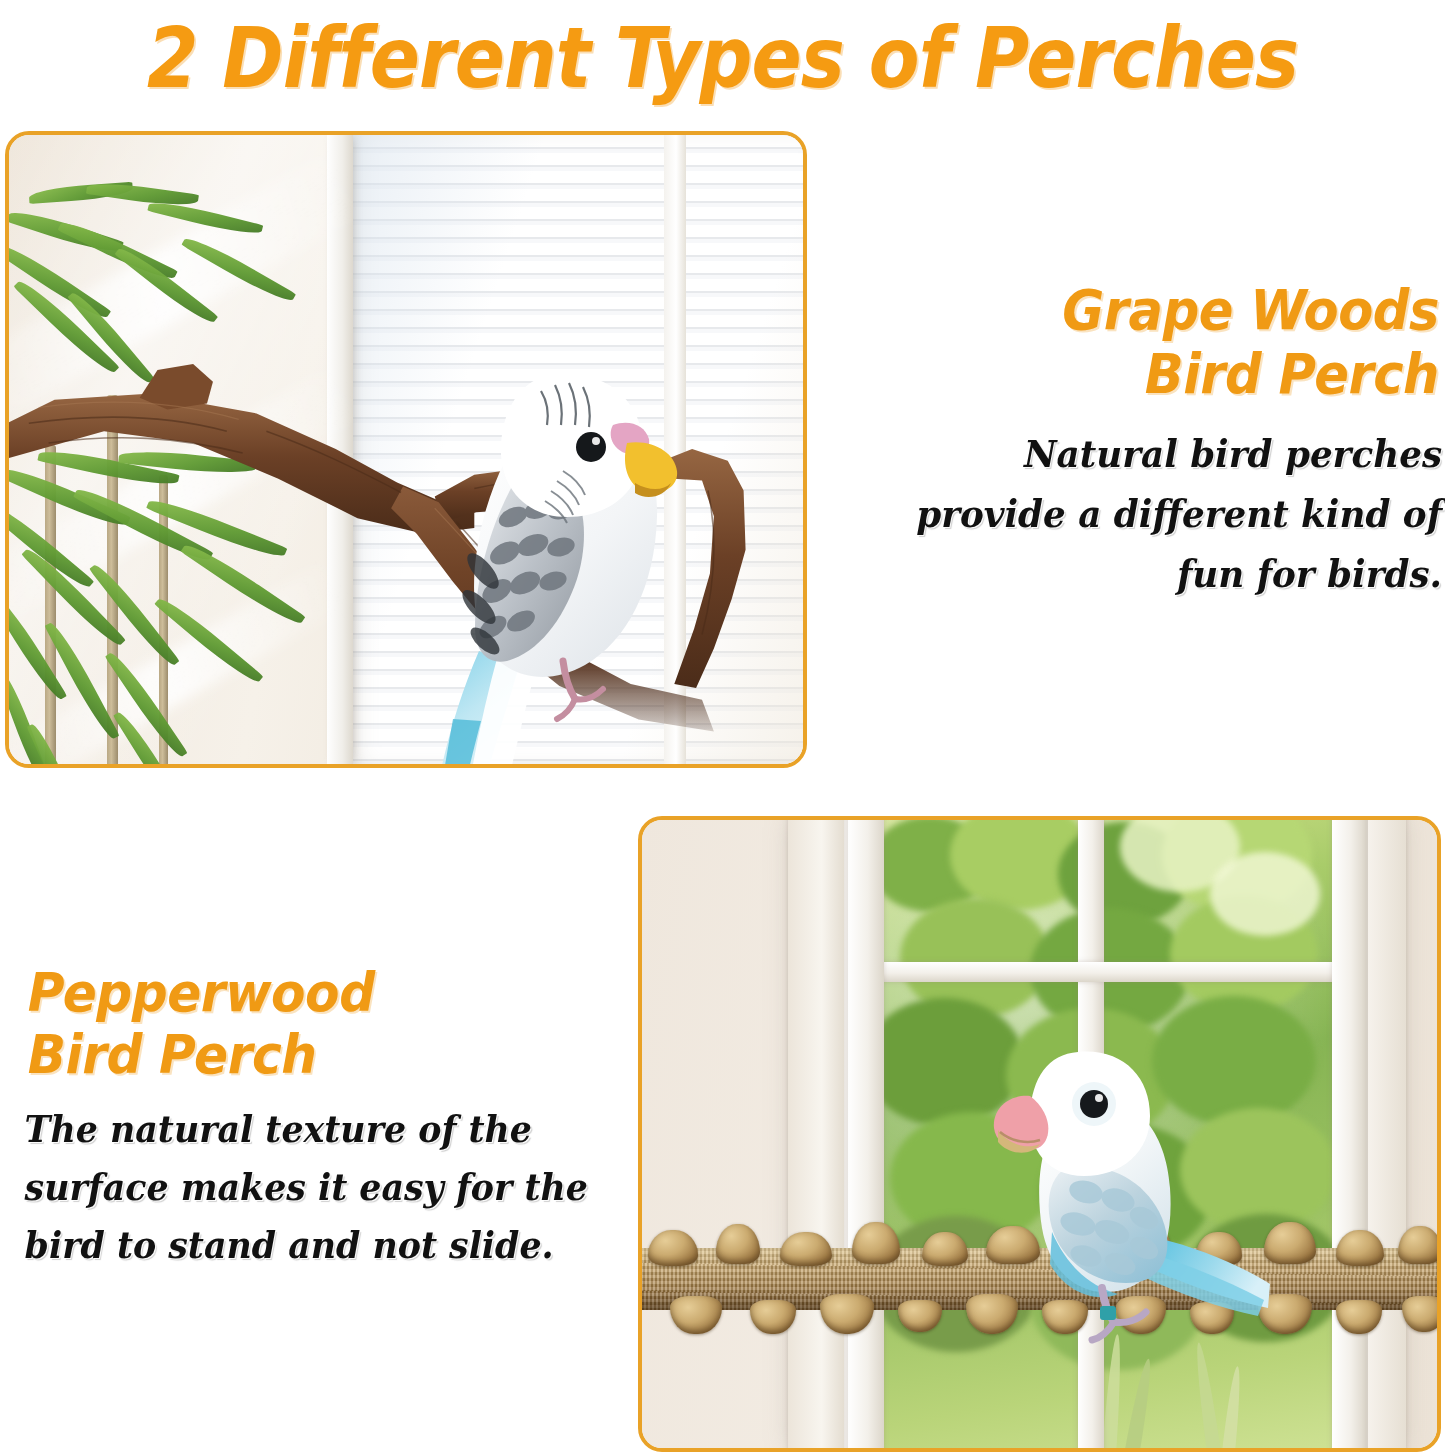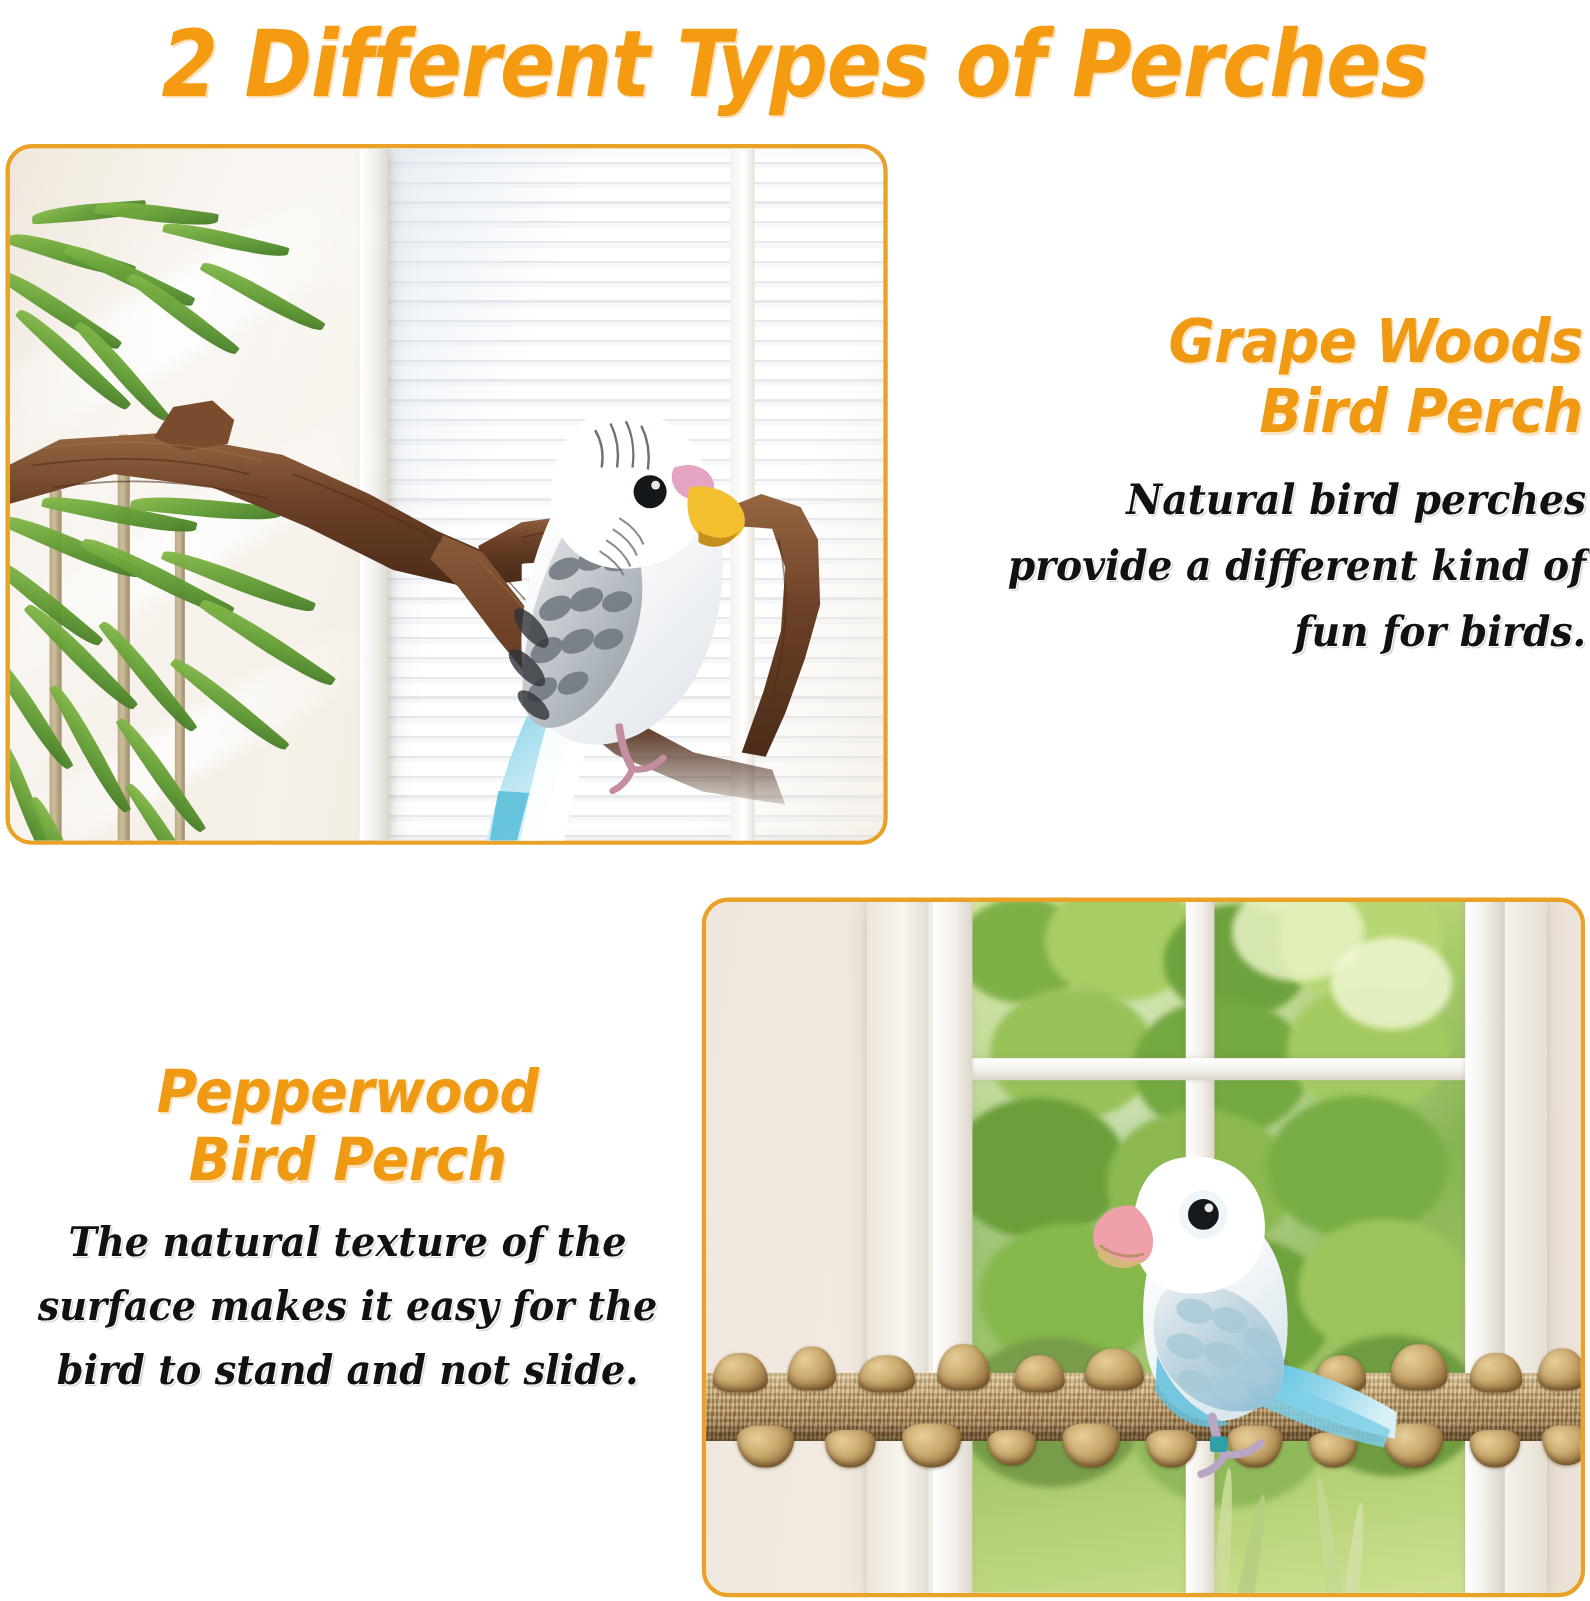--- a/index.html
+++ b/index.html
@@ -173,21 +173,21 @@
   }
   .knob.up   { border-radius: 46% 46% 36% 36% / 70% 70% 30% 30%; }
   .knob.down { border-radius: 36% 36% 46% 46% / 30% 30% 70% 70%; }
 
   
   .lovebird { position: absolute; left: 340px; top: 212px; width: 290px; height: 330px; }
 
   
   .text-block { position: absolute; }
   .block-right { left: 860px; top: 278px; width: 600px; text-align: right; }
-  .block-left  { left: 6px;   top: 962px; width: 620px; text-align: center; }
+  .block-left  { left: 6px;   top: 962px; width: 620px; text-align: left; }
 
   .sub-head {
     font-family: "DejaVu Sans", sans-serif;
     font-weight: bold;
     font-style: italic;
     font-size: 55px;
     line-height: 64px;
     color: #F09A14;
     letter-spacing: -0.5px;
     transform: scaleX(0.93);

